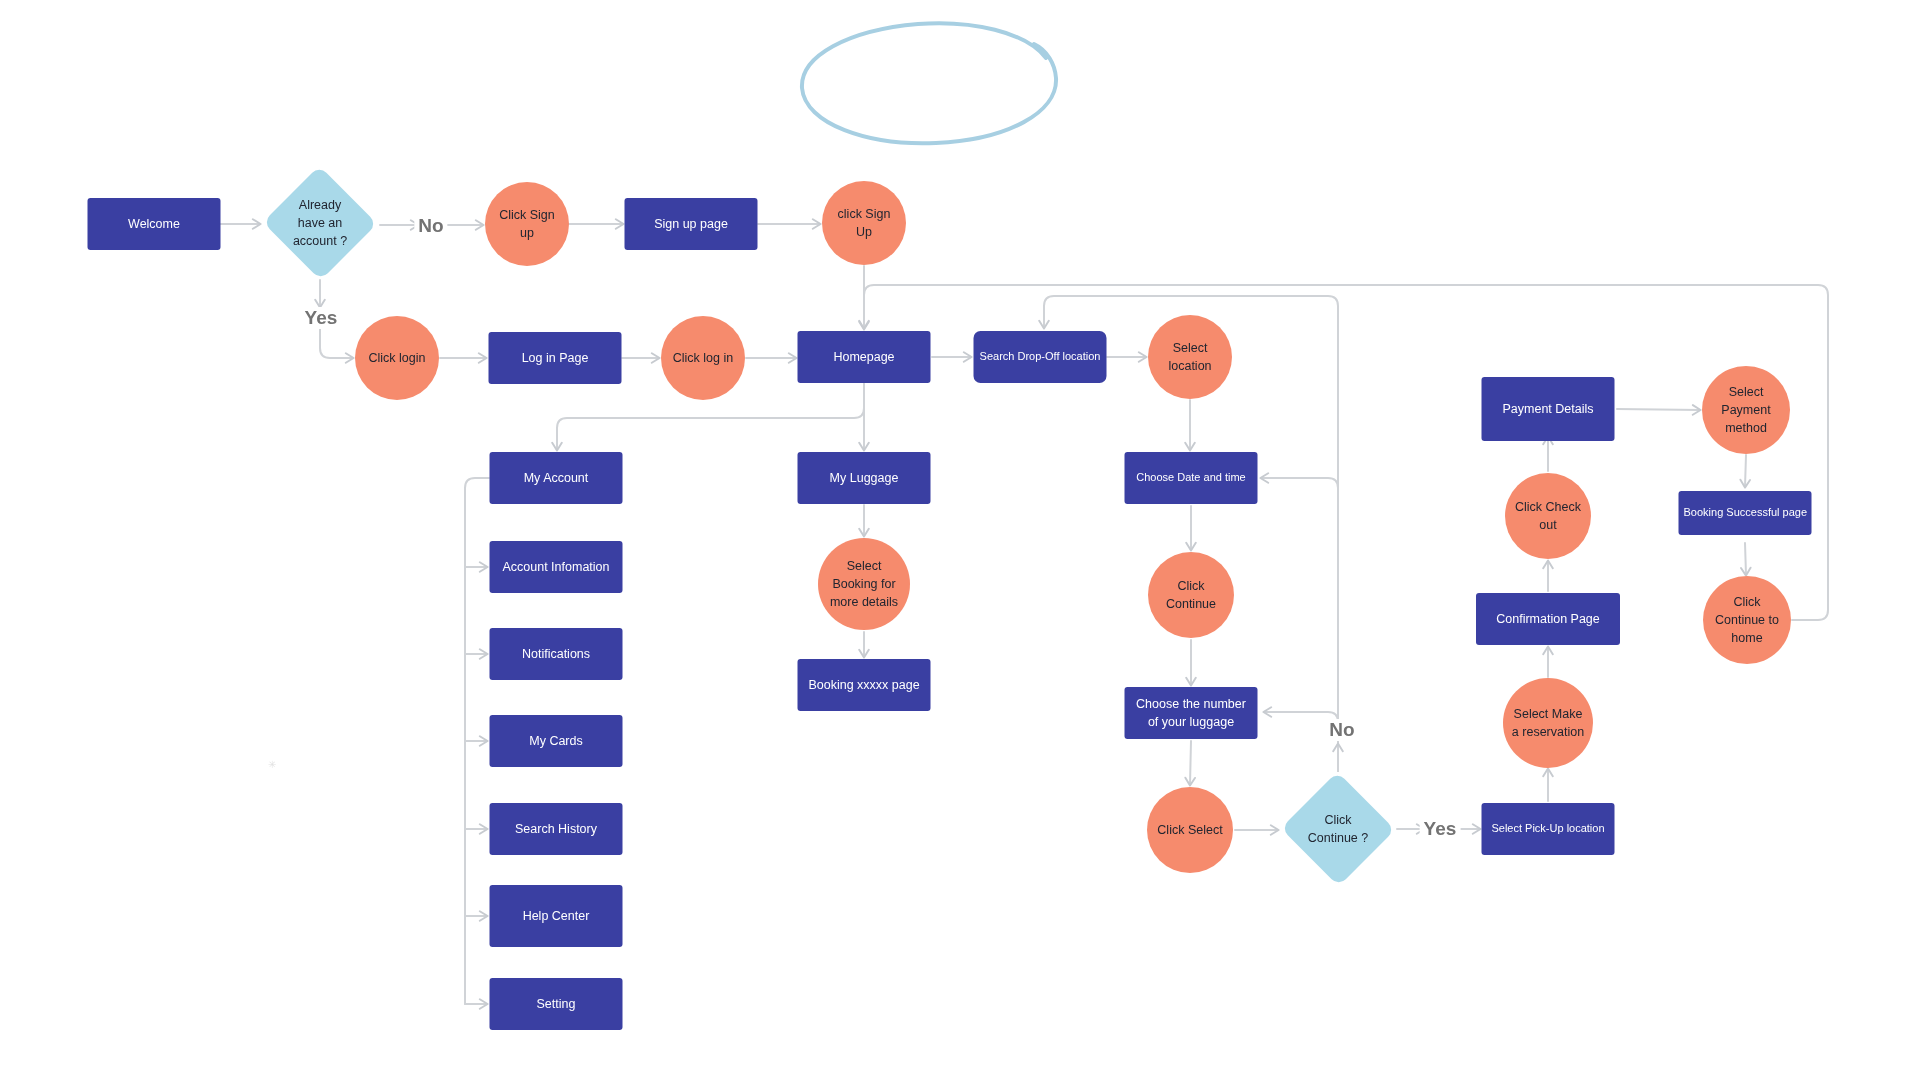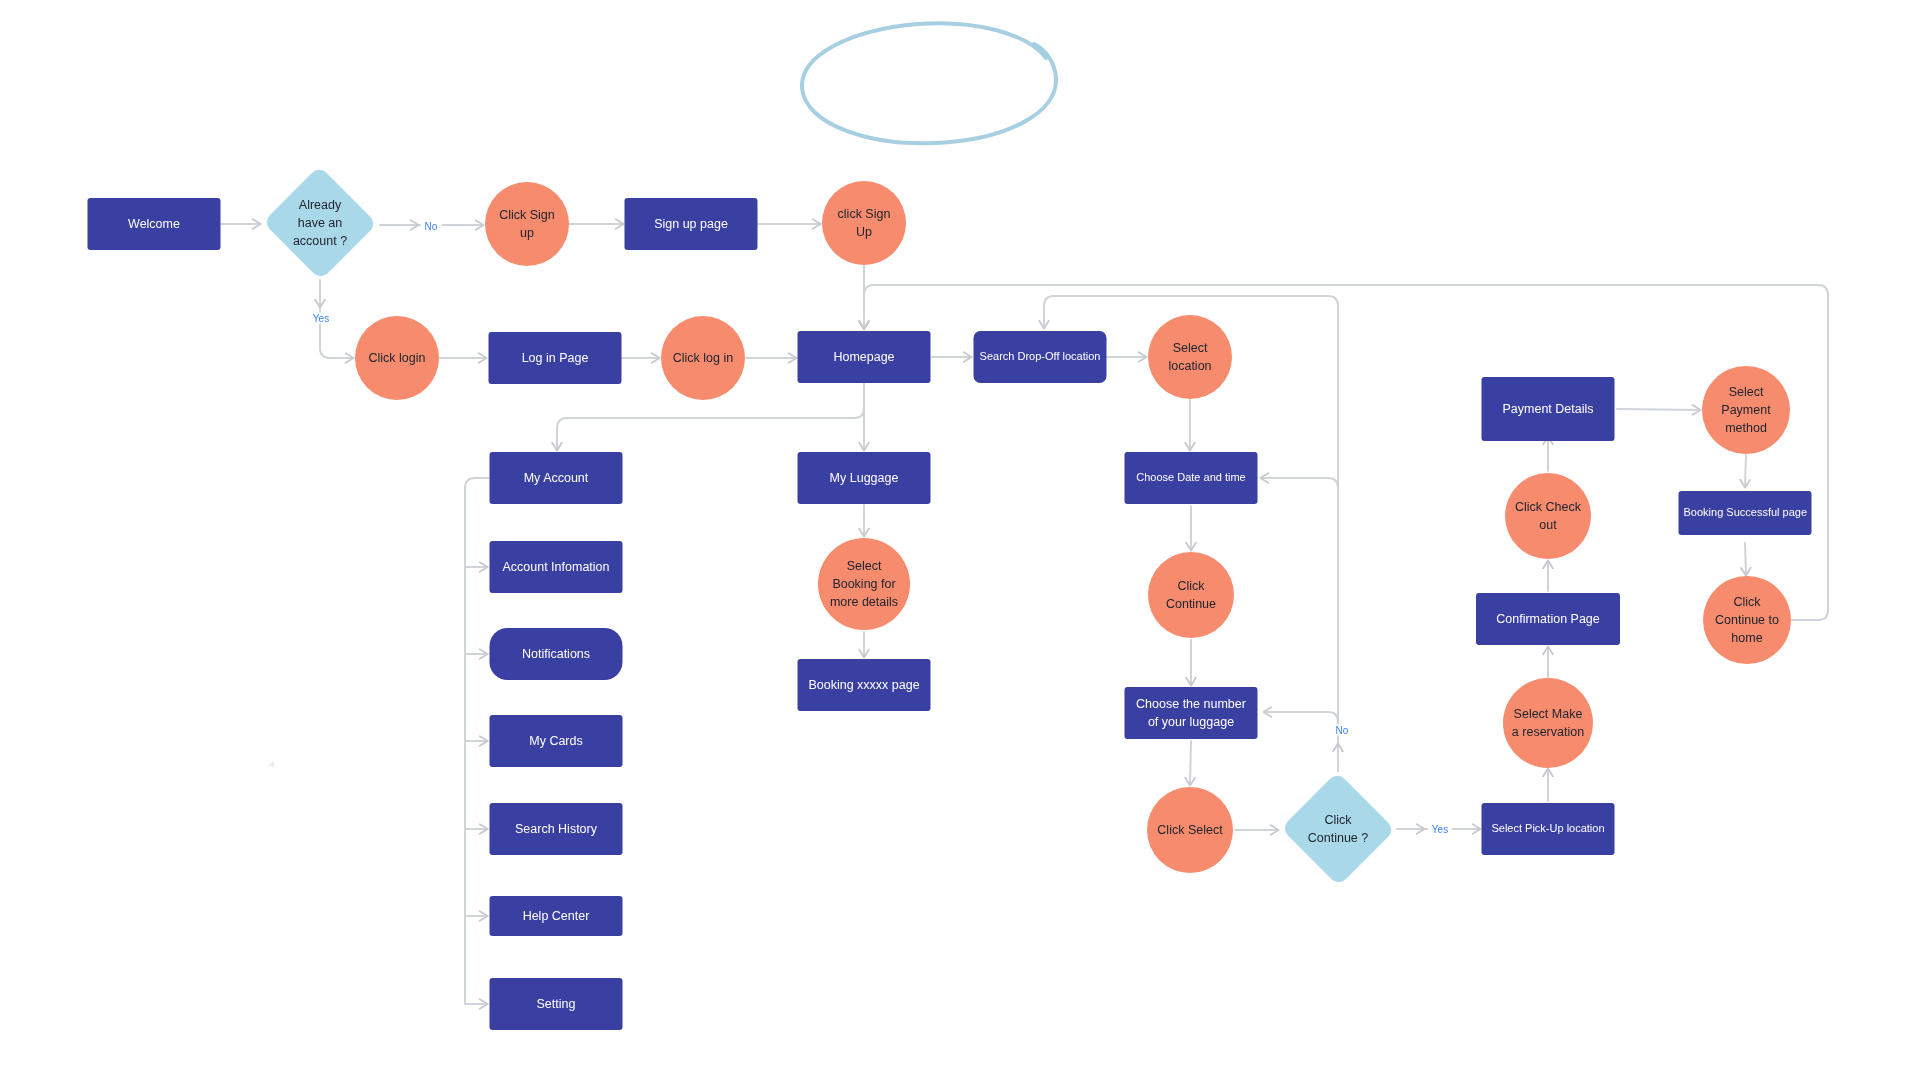--- a/index.html
+++ b/index.html
@@ -28,21 +28,21 @@
   .action .label{width:82%;}
   .decision{background:transparent;font-size:12.5px;font-weight:500;color:var(--node_text);}
   .diamond-shape{
     position:absolute;left:50%;top:50%;width:82px;height:80px;
     transform:translate(-50%,-50%) rotate(45deg);
     background:var(--decision);border-radius:10px;
   }
   .decision .label{position:relative;width:72px;}
   .edge-label{
     position:absolute;transform:translate(-50%,-50%);
-    background:#ffffff;padding:0 4px;font-size:10px;font-weight:400;color:#3b82f6;white-space:nowrap;
+    background:#ffffff;padding:0 4px;font-size:19px;font-weight:700;color:#737373;white-space:nowrap;
   }
   .stray-dot{
     position:absolute;left:268px;top:760px;width:9px;height:9px;opacity:.25;color:#888;
     font-size:10px;line-height:9px;
   }
 </style>
 </head>
 <body>
 
 <div class="canvas">
@@ -116,30 +116,30 @@
       </div>
       <div class="node page tight" style="left: 1040px; top: 357px; width: 133px; height: 52px; border-radius: 7px;">
         <span class="label">Search Drop-Off location</span>
       </div>
       <div class="node page" style="left: 556px; top: 478px; width: 133px; height: 52px;">
         <span class="label">My Account</span>
       </div>
       <div class="node page" style="left: 556px; top: 567px; width: 133px; height: 52px;">
         <span class="label">Account Infomation</span>
       </div>
-      <div class="node page" style="left: 556px; top: 654px; width: 133px; height: 52px; border-radius: 18px;">
+      <div class="node page" style="left: 556px; top: 654px; width: 133px; height: 52px;">
         <span class="label">Notifications</span>
       </div>
       <div class="node page" style="left: 556px; top: 741px; width: 133px; height: 52px;">
         <span class="label">My Cards</span>
       </div>
       <div class="node page" style="left: 556px; top: 829px; width: 133px; height: 52px;">
         <span class="label">Search History</span>
       </div>
-      <div class="node page" style="left: 556px; top: 916px; width: 133px; height: 40px;">
+      <div class="node page" style="left: 556px; top: 916px; width: 133px; height: 62px;">
         <span class="label">Help Center</span>
       </div>
       <div class="node page" style="left: 556px; top: 1004px; width: 133px; height: 52px;">
         <span class="label">Setting</span>
       </div>
       <div class="node page" style="left: 864px; top: 478px; width: 133px; height: 52px;">
         <span class="label">My Luggage</span>
       </div>
       <div class="node page" style="left: 864px; top: 685px; width: 133px; height: 52px;">
         <span class="label">Booking xxxxx page</span>

